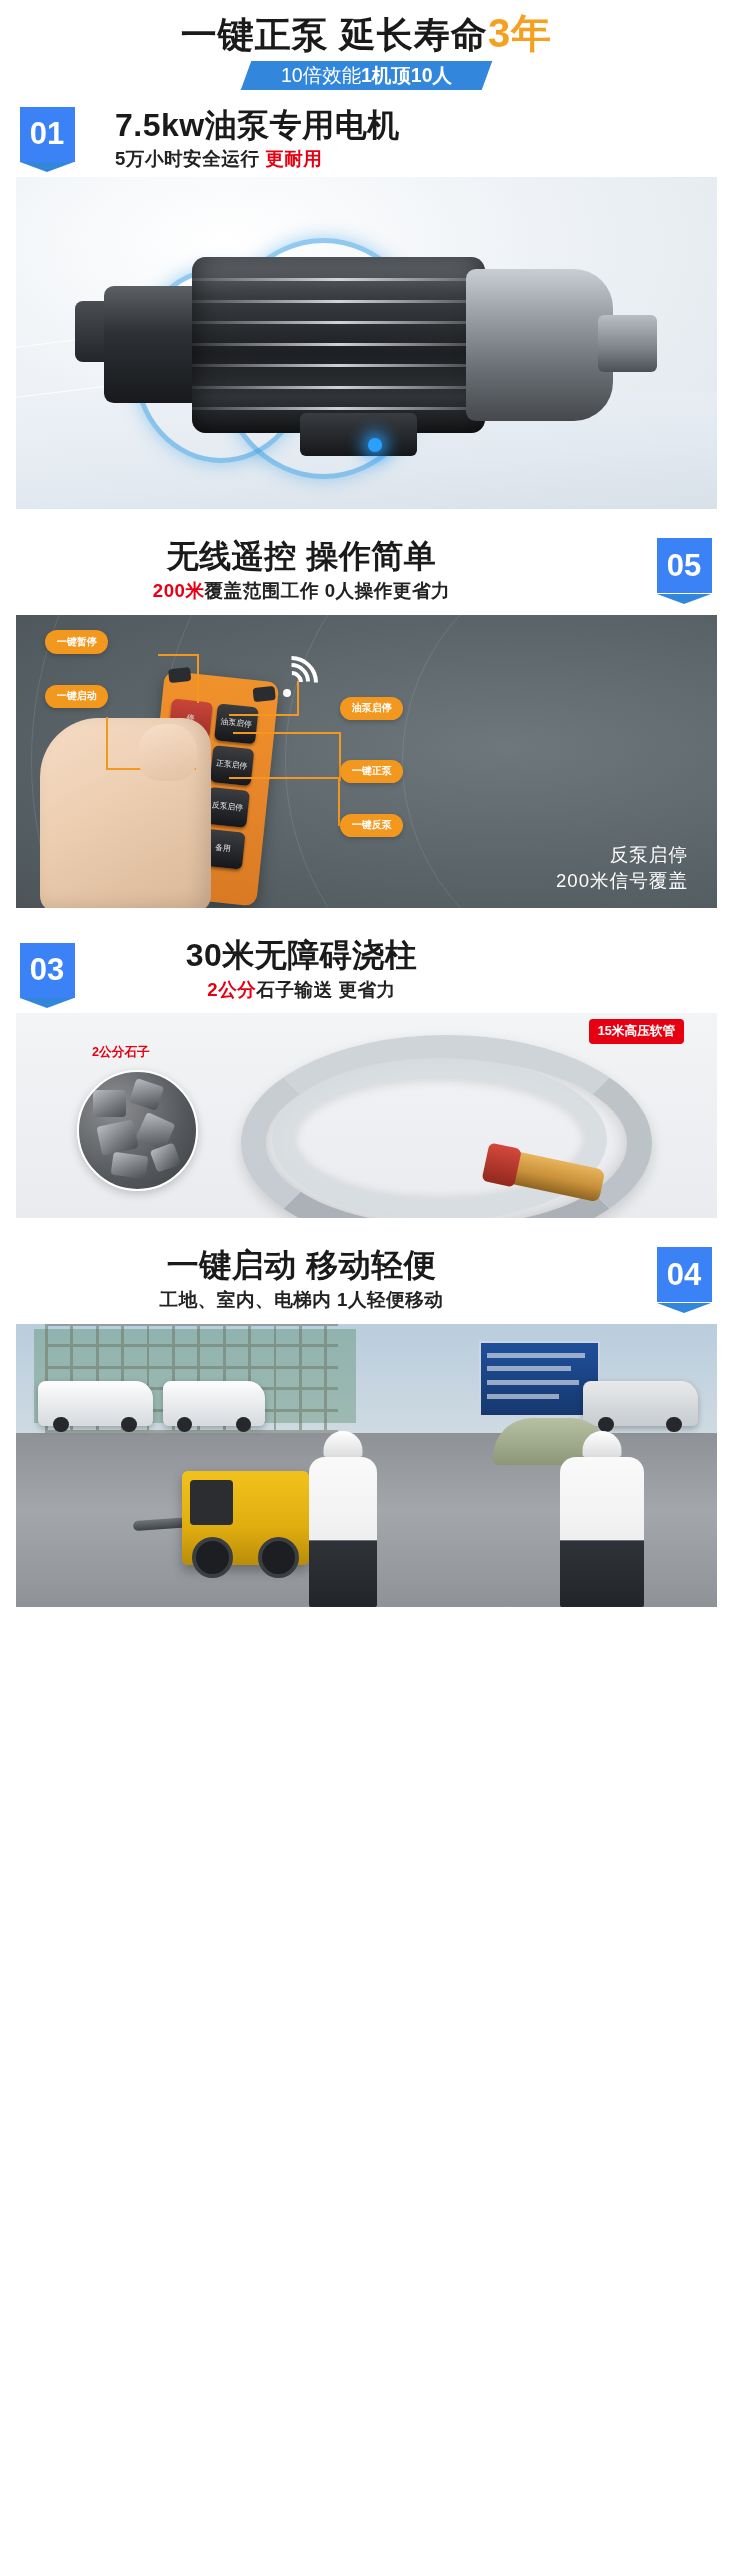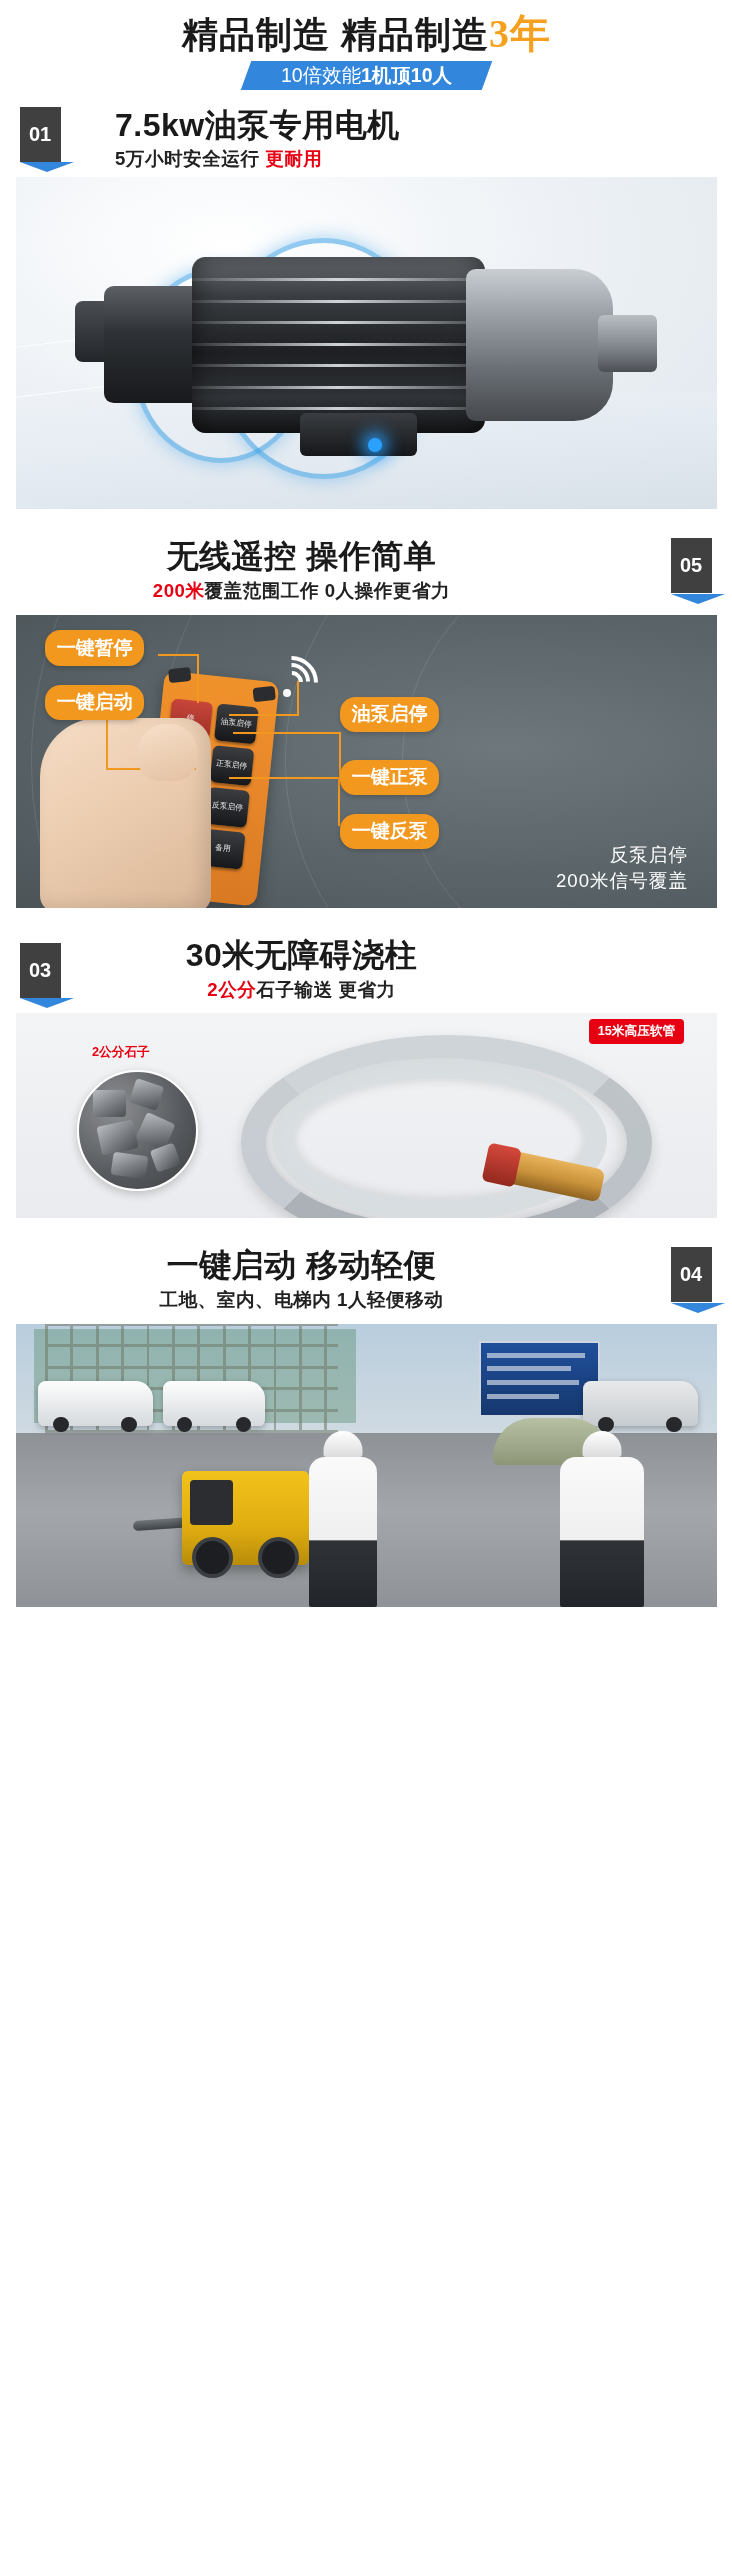--- a/index.html
+++ b/index.html
@@ -2,30 +2,30 @@
 <html><head>
 <meta charset="utf-8">
 <style>
   html,body{margin:0;padding:0;background:#fff;}
   body{width:733px;font-family:"Liberation Sans","DejaVu Sans",sans-serif;-webkit-font-smoothing:antialiased;}
   .page{width:733px;position:relative;overflow:hidden;background:#fff;}
 
   
   .top-banner{width:733px;height:93px;position:relative;background:#fff;}
   .top-title{position:absolute;top:11.7px;left:0;width:733px;text-align:center;font-size:36px;font-weight:bold;color:#1a1a1a;letter-spacing:1px;line-height:43px;}
-  .top-title .accent{color:#f5a01e;font-size:40px;font-family:Liberation Serif, serif;}
+  .top-title .accent{color:#f5a01e;font-size:40px;}
   .top-sub-wrap{position:absolute;top:61px;left:0;width:733px;display:flex;justify-content:center;}
   .top-sub{background:#3287dd;color:#fff;font-size:19.5px;line-height:29px;height:29px;padding:0 35px;transform:skewX(-20deg);display:flex;align-items:center;}
   .top-sub span{transform:skewX(20deg);white-space:nowrap;}
   .top-sub .b{font-weight:bold;}
 
   
   .sec{position:relative;width:733px;}
   .sec-head{position:relative;height:84px;}
-  .badge{position:absolute;width:41px;height:55px;background:#404040;color:#fff;font-size:20px;font-weight:bold;display:flex;align-items:center;justify-content:center;}
+  .badge{position:absolute;width:55px;height:55px;background:#3b82f6;color:#fff;font-size:31px;font-weight:bold;display:flex;align-items:center;justify-content:center;}
   .badge::after{content:"";position:absolute;bottom:-10.7px;left:0;width:0;height:0;border-left:27px solid transparent;border-right:27px solid transparent;border-top:10.7px solid #3287dd;}
   .badge.left{left:19.5px;top:13.7px;}
   .badge.right{right:21.5px;top:7.8px;}
   .sec-title{font-size:32px;font-weight:bold;color:#1a1a1a;line-height:33px;letter-spacing:0.5px;}
   .sec-sub{font-size:18.6px;font-weight:bold;color:#222;line-height:25.4px;margin-top:4.9px;letter-spacing:0.5px;}
   .red{color:#e60012;}
   .txt-left{position:absolute;left:115px;top:15.6px;}
   .txt-center{position:absolute;left:0;width:603px;text-align:center;top:9.8px;}
 
   
@@ -67,21 +67,21 @@
       background:linear-gradient(180deg,#f0922b 0%,#e8872a 45%,#d97a23 100%);transform:rotate(6deg);box-shadow:0 5.9px 15.6px rgba(0,0,0,.35);}
   .rc .screw{position:absolute;width:21.5px;height:13.7px;border-radius:3.9px;background:#2a2c2f;}
   .rc .screw.l{left:3.9px;top:-3.9px;transform:rotate(-12deg);}
   .rc .screw.r{right:3.9px;top:5.9px;transform:rotate(-12deg);}
   .keys{position:absolute;left:9.8px;top:27px;width:96px;display:flex;flex-wrap:wrap;gap:4.9px;}
   .key{width:41px;height:37px;border-radius:5.9px;background:linear-gradient(180deg,#3b3d40,#15171a);
       color:#e9e9e9;font-size:7.8px;line-height:8.8px;display:flex;align-items:center;justify-content:center;text-align:center;box-shadow:0 2px 2.9px rgba(0,0,0,.4);}
   .key.stop{background:linear-gradient(180deg,#c8453a,#9c2f26);}
   .key.start{background:linear-gradient(180deg,#3fae8a,#2b8a6c);}
   .rc .pin{position:absolute;left:45px;bottom:21.5px;width:15.6px;height:15.6px;border-radius:50%;background:#2a2c2f;border:2.9px solid #b8691c;}
-  .cal{position:absolute;font-size:19px;font-weight:bold;color:#fff;background:#f2981f;border-radius:15.6px;padding:4.9px 11.7px;white-space:nowrap;box-shadow:0 2px 4.9px rgba(0,0,0,.2);}
+  .cal{position:absolute;font-size:10px;font-weight:bold;color:#fff;background:#f2981f;border-radius:15.6px;padding:4.9px 11.7px;white-space:nowrap;box-shadow:0 2px 4.9px rgba(0,0,0,.2);}
   .lead{position:absolute;border-color:#f2981f;border-style:solid;border-width:0;}
   .p2-foot{position:absolute;right:29px;bottom:13.7px;text-align:right;color:#fff;font-size:18.6px;line-height:26px;letter-spacing:1px;}
 
   
   .p3{height:205px;background:linear-gradient(180deg,#f3f4f6 0%,#e9ebee 100%);}
   .stones{position:absolute;left:61px;top:57px;width:117px;height:117px;border-radius:50%;overflow:hidden;border:2.9px solid #fff;box-shadow:0 2.9px 9.8px rgba(0,0,0,.2);
       background:radial-gradient(circle at 30% 30%,#8d8f92,#55585c 60%,#3c3e41);}
   .stones i{position:absolute;background:linear-gradient(150deg,#b9bcc0,#75787c 60%,#4b4e52);border-radius:3.9px;}
   .stone-cap{position:absolute;left:76px;top:31px;font-size:12.7px;font-weight:bold;color:#e60012;white-space:nowrap;}
   .hose{position:absolute;left:225px;top:21.5px;width:361px;height:166px;border-radius:50%;
@@ -120,21 +120,21 @@
 
   .divider{height:21.5px;background:#fff;}
 </style>
 </head>
 <body>
 
 <div class="page">
 
   <div class="top-banner">
     <div class="top-title">
-      <span>精品制造 精品制造</span><span class="accent">3年</span>
+      <span>一键正泵 延长寿命</span><span class="accent">3年</span>
     </div>
     <div class="top-sub-wrap">
       <div class="top-sub">
         <span>10倍效能 </span>
           <span class="b">1机顶10人</span>
       </div>
     </div>
   </div>
 
   <div class="sec">

